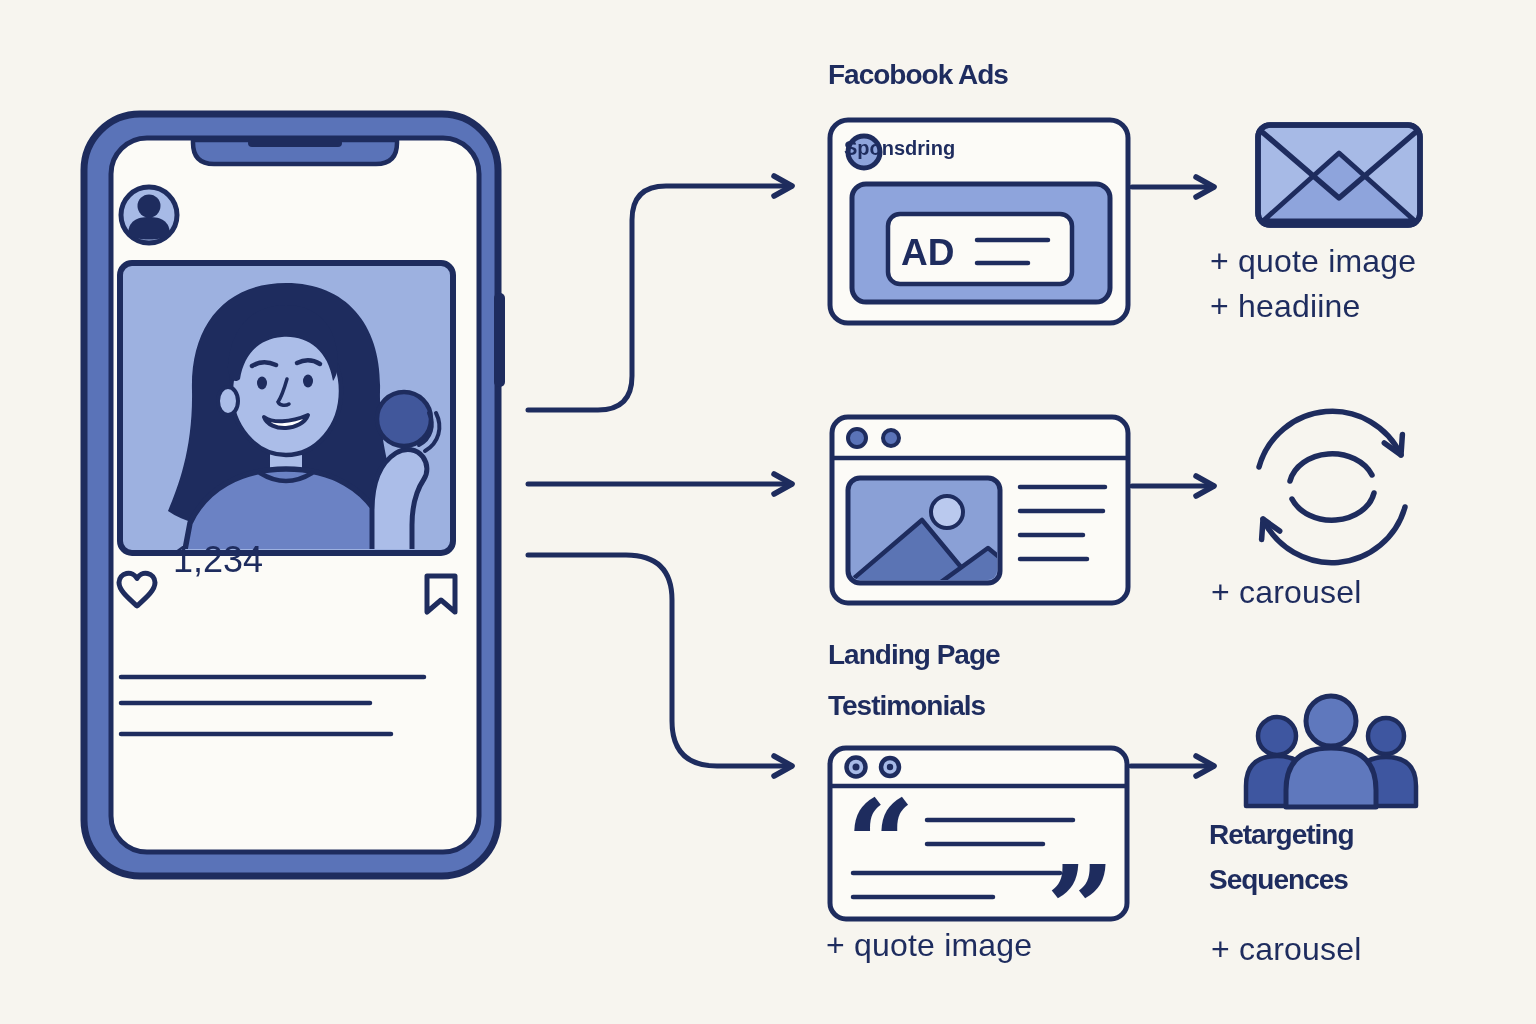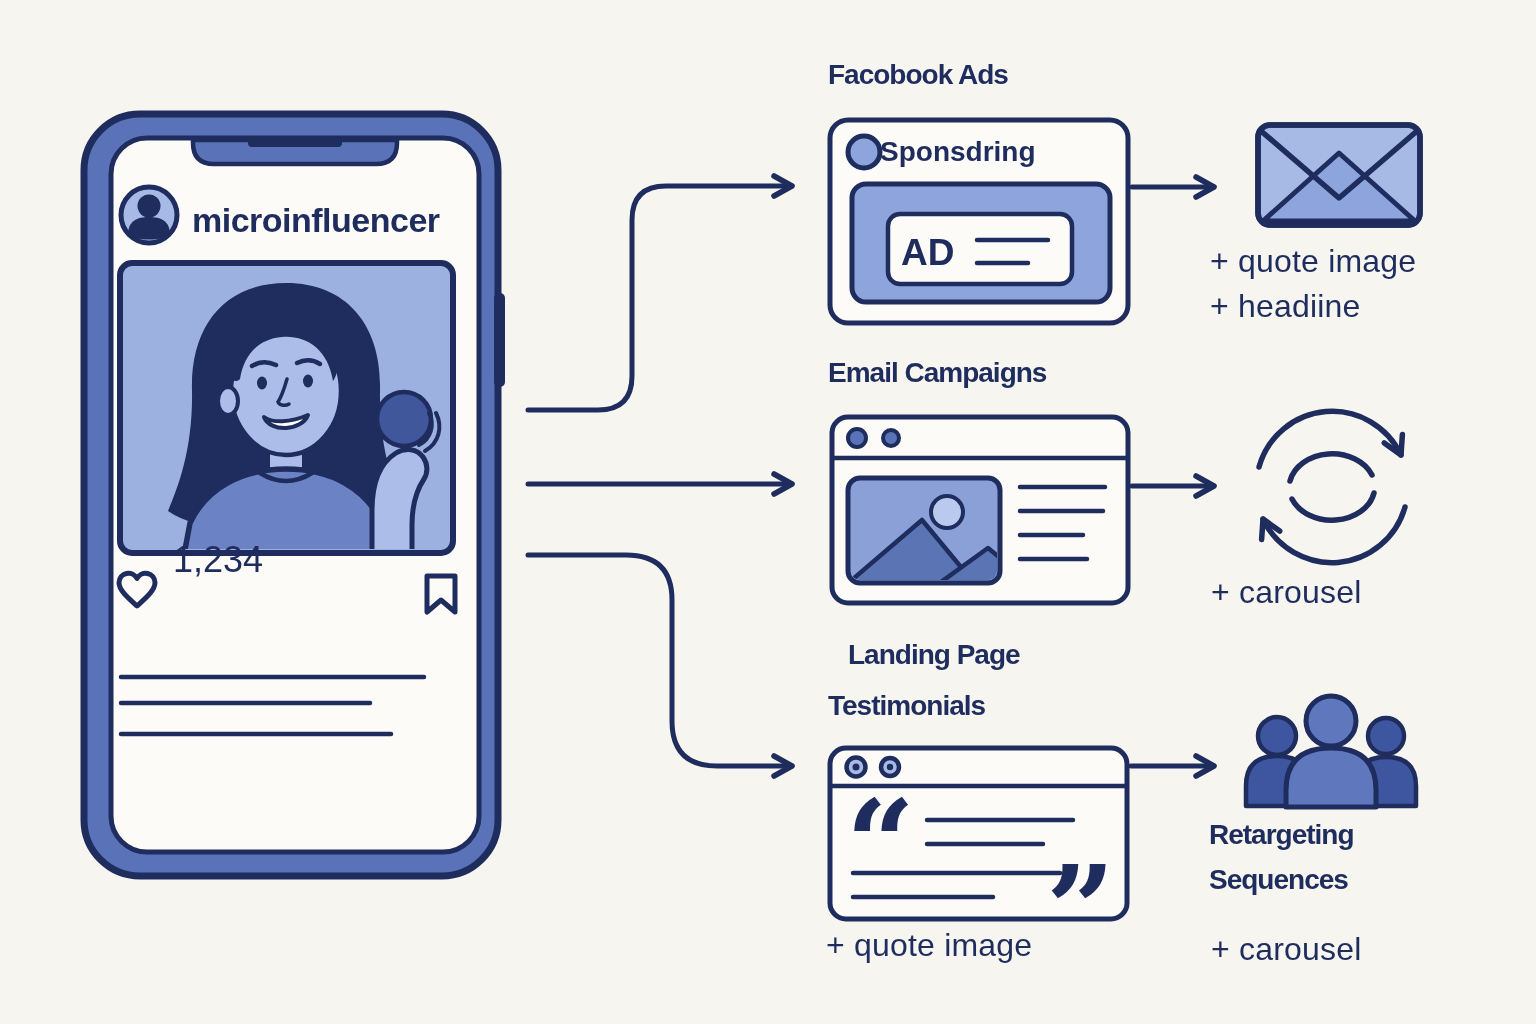--- a/index.html
+++ b/index.html
@@ -171,40 +171,38 @@
   <g stroke="#1e2c5e" stroke-linejoin="round">
     <circle cx="1277" cy="736" r="19" fill="#3e56a0" stroke-width="4.5"></circle>
     <path d="M1246 806 V786 Q1246 756 1277 756 Q1308 756 1308 786 V806 Z" fill="#3e56a0" stroke-width="4.5"></path>
     <circle cx="1386" cy="736" r="18" fill="#3e56a0" stroke-width="4.5"></circle>
     <path d="M1356 806 V786 Q1356 757 1386 757 Q1416 757 1416 786 V806 Z" fill="#3e56a0" stroke-width="4.5"></path>
     <circle cx="1331" cy="721" r="25" fill="#5f78bd" stroke-width="5"></circle>
     <path d="M1286 807 V790 Q1286 748 1331 748 Q1376 748 1376 790 V807 Z" fill="#5f78bd" stroke-width="5"></path>
   </g>
 </svg>
 
-<div class="txt bold" style="left:192px;top:202px;font-size:34px;letter-spacing:-0.5px;">microinfluencer</div>
 
 <div class="txt" style="left:173px;top:540px;font-size:36px;">1,234</div>
 
 
 <div class="txt title" style="left:828px;top:60px;">Facobook Ads</div>
 
-<div class="txt med" style="left:880px;top:137px;font-size:28px;">Sponsdring</div>
+<div class="txt med" style="left:844px;top:137px;font-size:20px;">Sponsdring</div>
 
 <div class="txt bold" style="left:901px;top:233px;font-size:37px;">AD</div>
 
 <div class="txt label" style="left:1210px;top:244px;">+ quote image</div>
 
 <div class="txt label" style="left:1210px;top:289px;">+ headiine</div>
 
-<div class="txt title" style="left:828px;top:358px;">Email Campaigns</div>
 
 <div class="txt label" style="left:1211px;top:575px;">+ carousel</div>
 
-<div class="txt title" style="left:828px;top:640px;margin-left:20px;">Landing Page</div>
+<div class="txt title" style="left:828px;top:640px;">Landing Page</div>
 
 <div class="txt title" style="left:828px;top:691px;">Testimonials</div>
 
 <div class="txt label" style="left:826px;top:928px;">+ quote image</div>
 
 <div class="txt title" style="left:1209px;top:820px;">Retargeting</div>
 
 <div class="txt title" style="left:1209px;top:865px;text-align:right;">Sequences</div>
 
 <div class="txt label" style="left:1211px;top:932px;">+ carousel</div>

